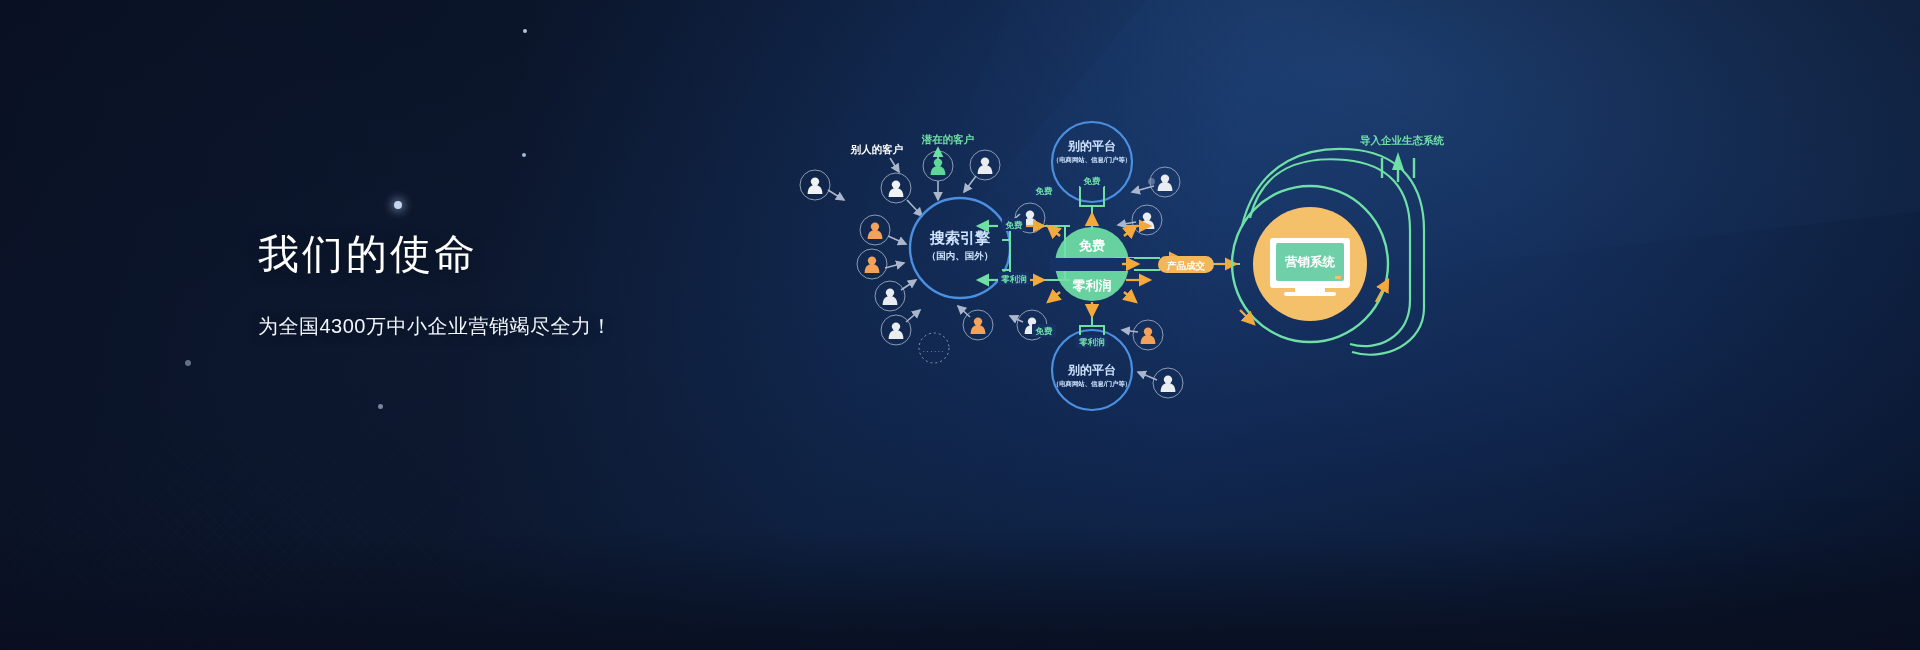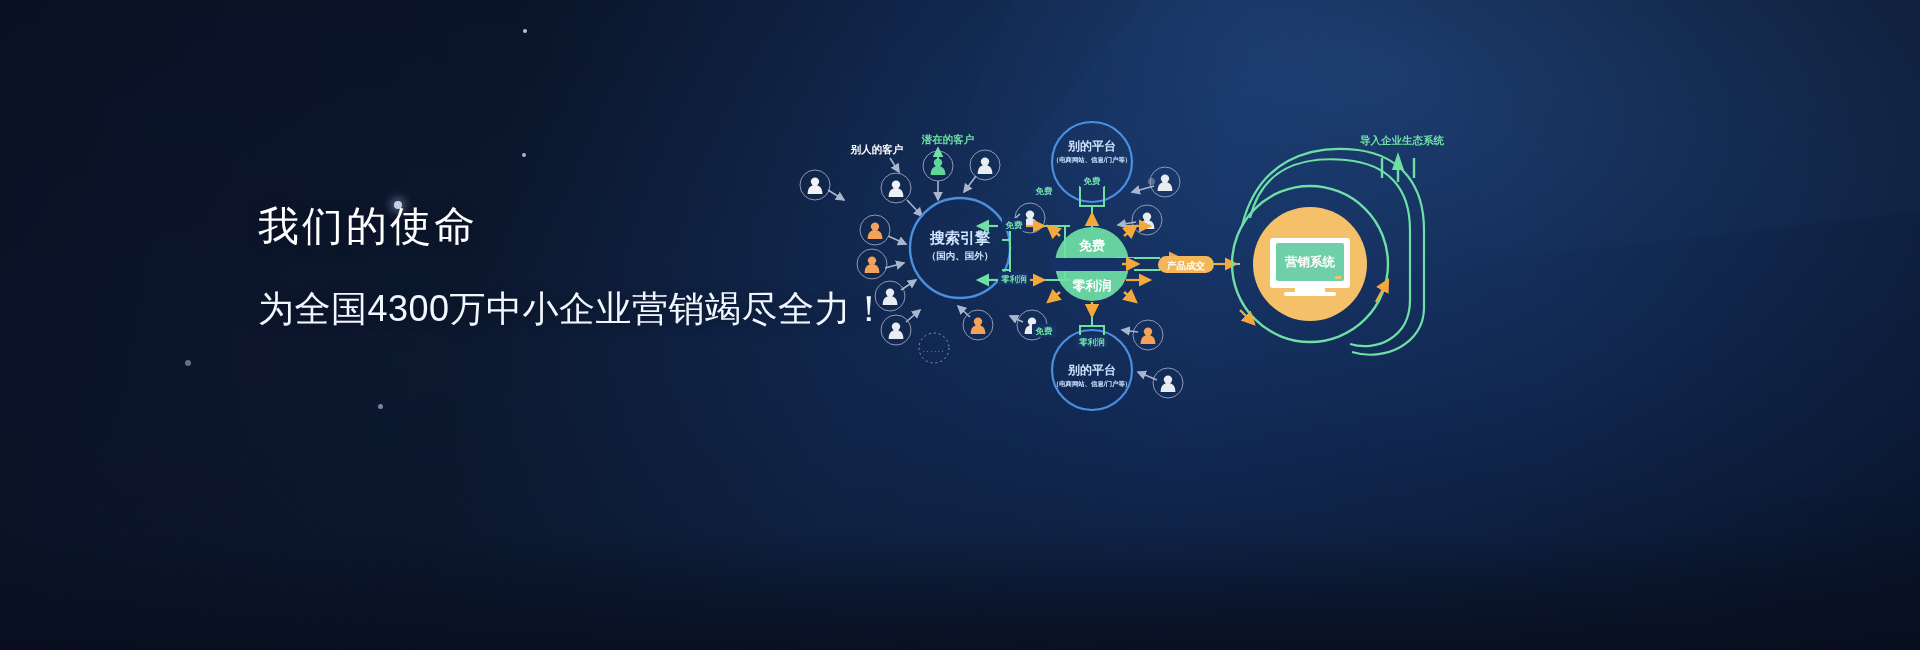--- a/index.html
+++ b/index.html
@@ -55,29 +55,29 @@
   .bg-bottom-fade {
     position: absolute; left: 0; bottom: 0; width: 100%; height: 120px;
     background: linear-gradient(to top, rgba(8,14,30,0.85), rgba(8,14,30,0));
   }
 
   
   .dot { position: absolute; border-radius: 50%; background: #cfe0fa; }
   .dot.glow { box-shadow: 0 0 10px 3px rgba(200,222,255,0.45); }
 
   
-  .copy { position: absolute; left: 258px; top: 204px; }
+  .copy { position: absolute; left: 258px; top: 232px; }
   .mission-title {
     font-size: 41px; line-height: 1.1; color: #ffffff;
     letter-spacing: 3px; font-weight: 400;
     text-shadow: 0 2px 14px rgba(0,0,0,0.35);
   }
   .mission-sub {
     margin-top: 36px;
-    font-size: 36px; color: #f2f6ff; letter-spacing: .5px; font-weight: 400;
+    font-size: 20px; color: #f2f6ff; letter-spacing: .5px; font-weight: 400;
     text-shadow: 0 2px 12px rgba(0,0,0,0.35);
   }
 
   
   #diagram { position: absolute; left: 910px; top: 130px; width: 620px; height: 290px; }
   #diagram svg { display: block; overflow: visible; }
 
   .lbl { font-family: "Liberation Sans", "DejaVu Sans", sans-serif; }
 </style>
 </head>

